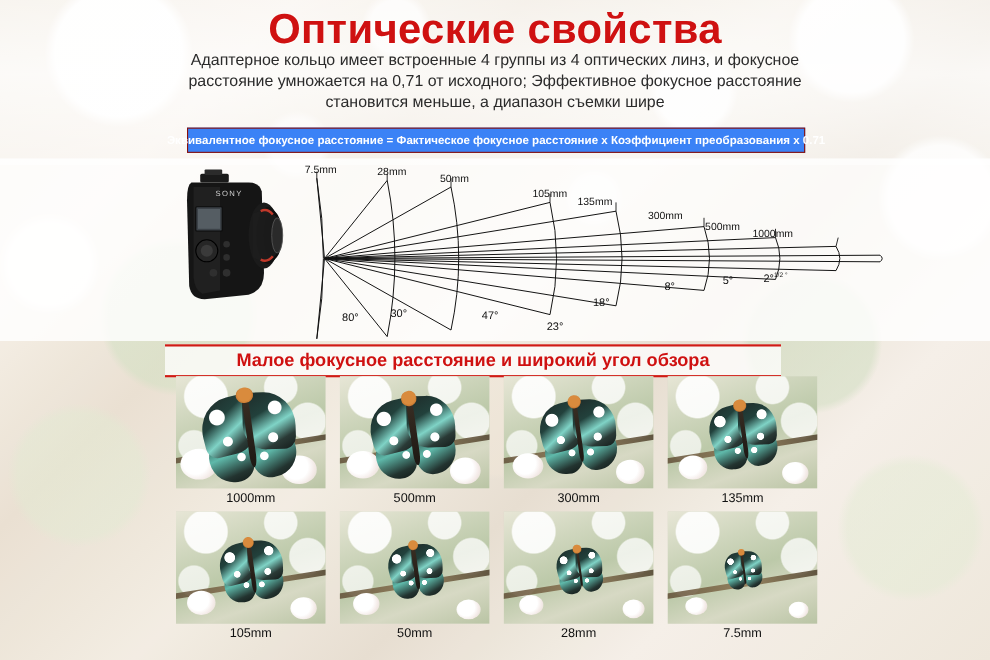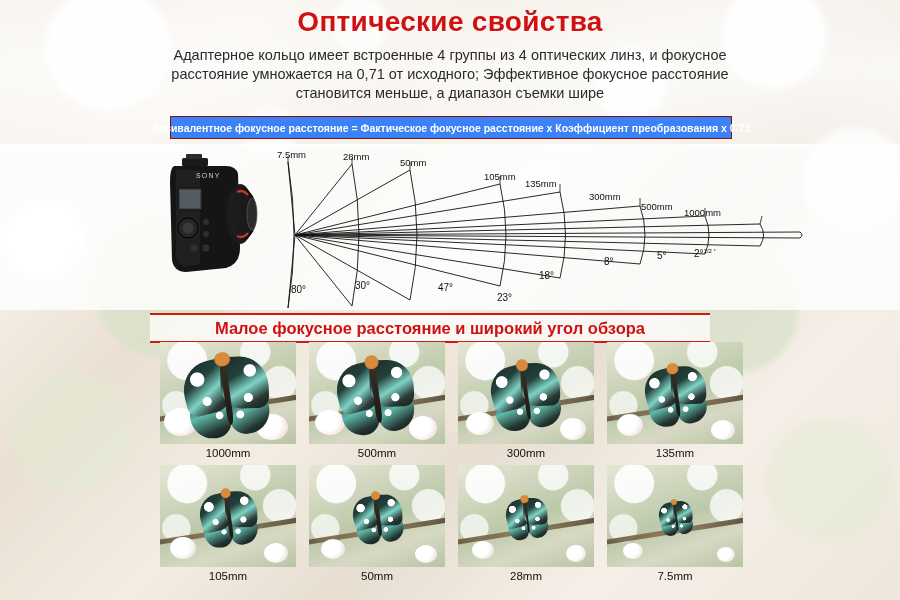--- a/index.html
+++ b/index.html
@@ -56,21 +56,21 @@
     position: relative;
     z-index: 5;
   }
 
   
   .title {
     position: absolute;
     left: 0; top: 6px;
     width: 900px;
     text-align: center;
-    font-size: 28px;
+    font-size: 38px;
     font-weight: bold;
     color: #cf1111;
     letter-spacing: 0.3px;
     text-shadow: 0 1px 0 rgba(255,255,255,0.9);
   }
   .subtitle {
     position: absolute;
     left: 150px; top: 46px;
     width: 600px;
     text-align: center;
@@ -381,21 +381,21 @@
 
     <div class="dlabel" style="left:277px; top:149px;">7.5mm</div>
     <div class="dlabel" style="left:343px; top:151px;">28mm</div>
     <div class="dlabel" style="left:400px; top:157px;">50mm</div>
     <div class="dlabel" style="left:484px; top:171px;">105mm</div>
     <div class="dlabel" style="left:525px; top:178px;">135mm</div>
     <div class="dlabel" style="left:589px; top:191px;">300mm</div>
     <div class="dlabel" style="left:641px; top:201px;">500mm</div>
     <div class="dlabel" style="left:684px; top:207px;">1000mm</div>
 
-    <div class="alabel" style="left:291px; top:284px;">80°</div>
+    <div class="alabel" style="left:291px; top:284px;padding-left:20px;">80°</div>
     <div class="alabel" style="left:355px; top:280px;">30°</div>
     <div class="alabel" style="left:404px; top:282px;margin-left:34px;">47°</div>
     <div class="alabel" style="left:497px; top:292px;">23°</div>
     <div class="alabel" style="left:539px; top:270px;">18°</div>
     <div class="alabel" style="left:604px; top:256px;">8°</div>
     <div class="alabel" style="left:657px; top:250px;">5°</div>
     <div class="alabel" style="left:694px; top:248px;">
       <span>2°</span><span style="font-size:6px; vertical-align:super;">1/2 °</span>
     </div>
 

